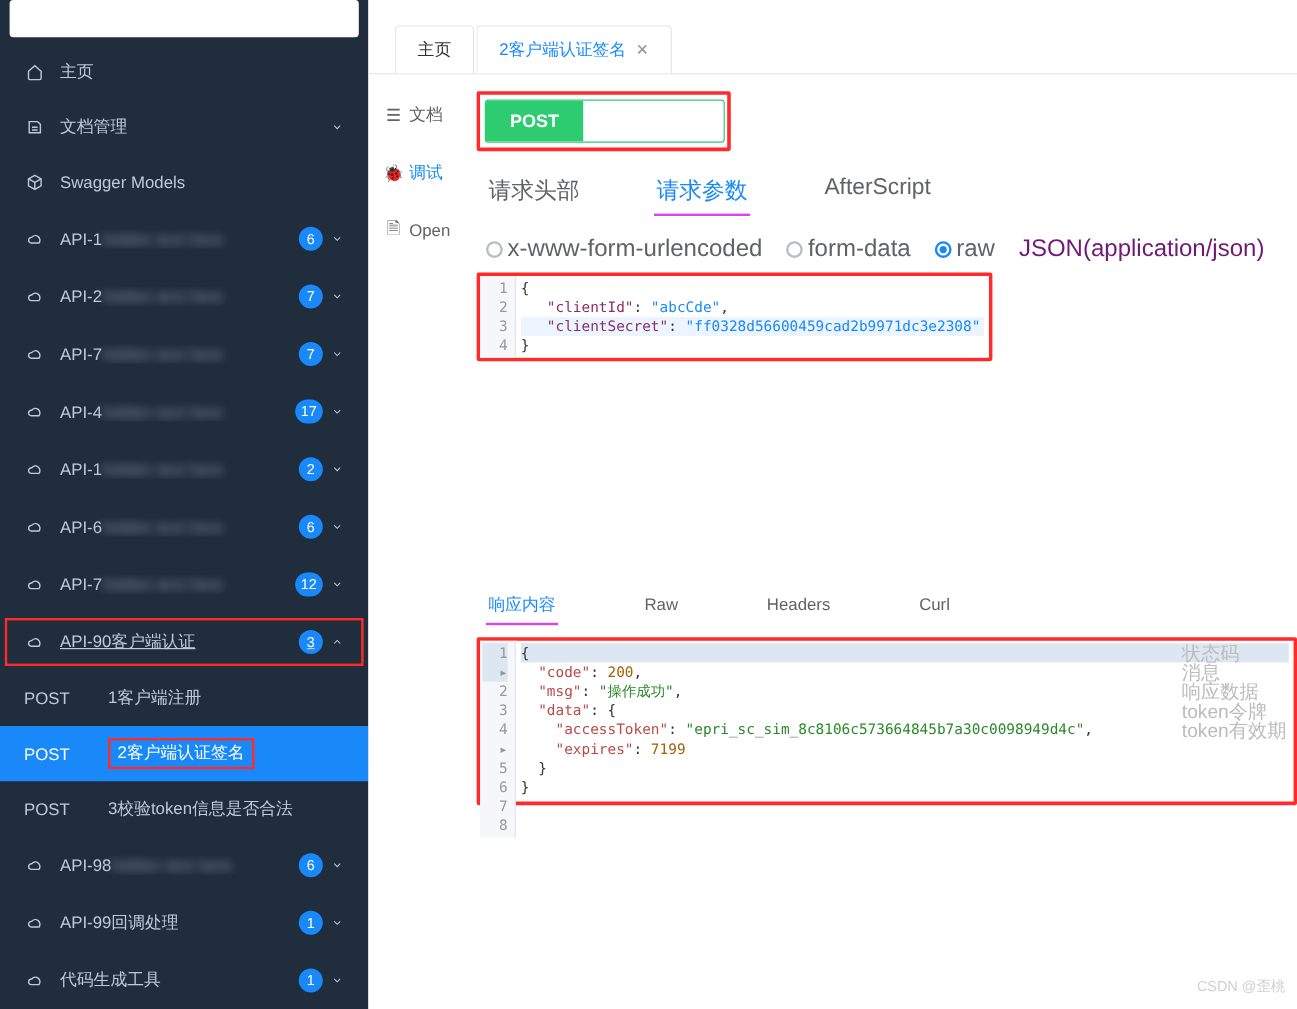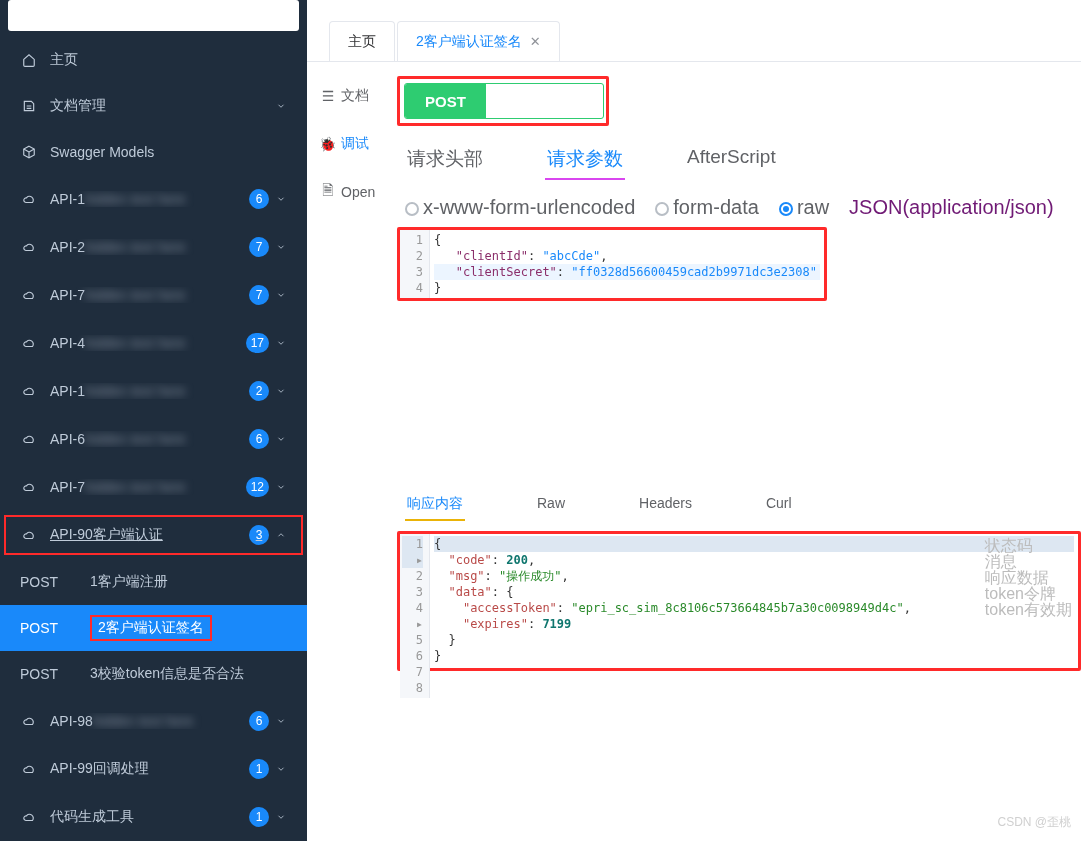--- a/index.html
+++ b/index.html
@@ -59,28 +59,28 @@
 .code { flex: 1; padding: 2px 4px; white-space: pre; color: #333; overflow: hidden; }
 .code .prop { color: #8b2e6a; }
 .code .str { color: #1989fa; }
 .code .num { color: #1989fa; }
 .hl-line { background: #ecf5ff; display: block; }
 
 .editor-space { height: 170px; }
 
 .resp-tabs { display: flex; gap: 70px; margin: 18px 0 0 8px; font-size: 14px; color: #606266; }
 .resp-tab { cursor: pointer; padding: 6px 2px; }
-.resp-tab.active { color: #1989fa; border-bottom: 2px solid #eab308; }
+.resp-tab.active { color: #1989fa; border-bottom: 2px solid #d946ef; }
 
 .resp-wrap { border: 3px solid #ff2a2a; margin: 10px 0 0 0; border-radius: 2px; position: relative; height: 140px; }
 .resp-editor { display: flex; font-family: Consolas, Monaco, monospace; font-size: 12px; line-height: 16px; }
 .resp-editor .gutter { background: #f5f7fa; }
 .resp-editor .code .prop { color: #b94a48; }
 .resp-editor .code .str { color: #2a8a2a; }
-.resp-editor .code .num { color: #0f766e; font-weight: bold; }
+.resp-editor .code .num { color: #a16207; }
 .comments { position: absolute; right: 6px; top: 4px; font-size: 16px; color: #bcbcbc; line-height: 16px; text-align: left; }
 
 .watermark { position: absolute; right: 10px; bottom: 10px; font-size: 12px; color: #d0d0d0; }
 
 svg { display: block; }
 </style>
 </head>
 <body>
 
 <div class="app">

